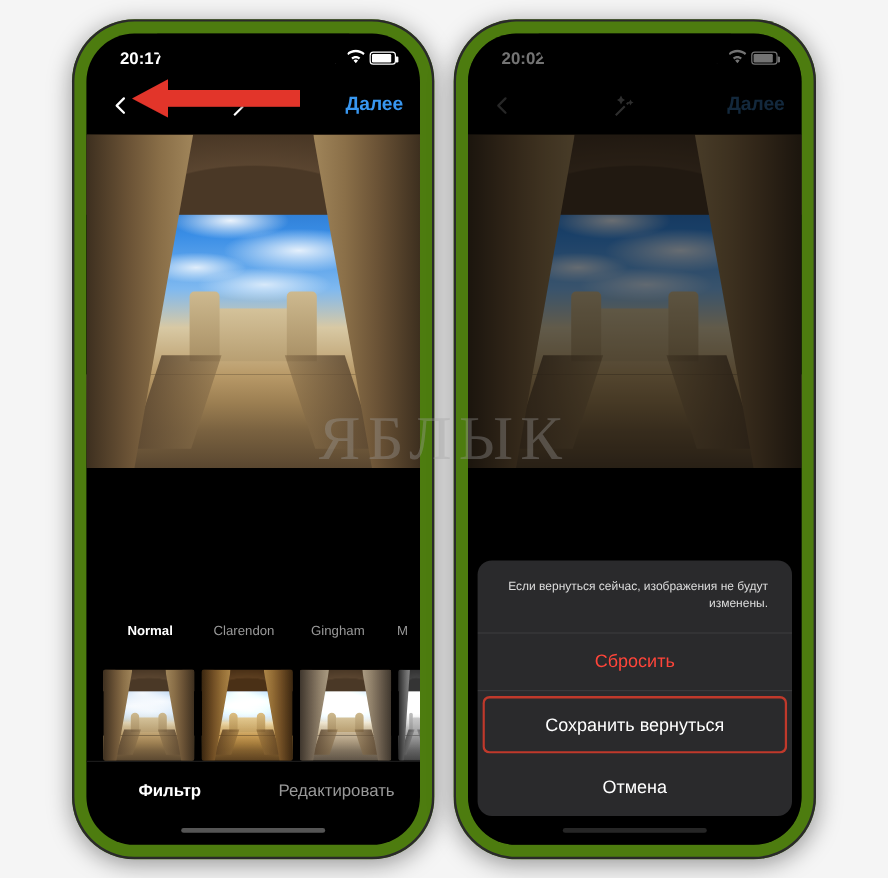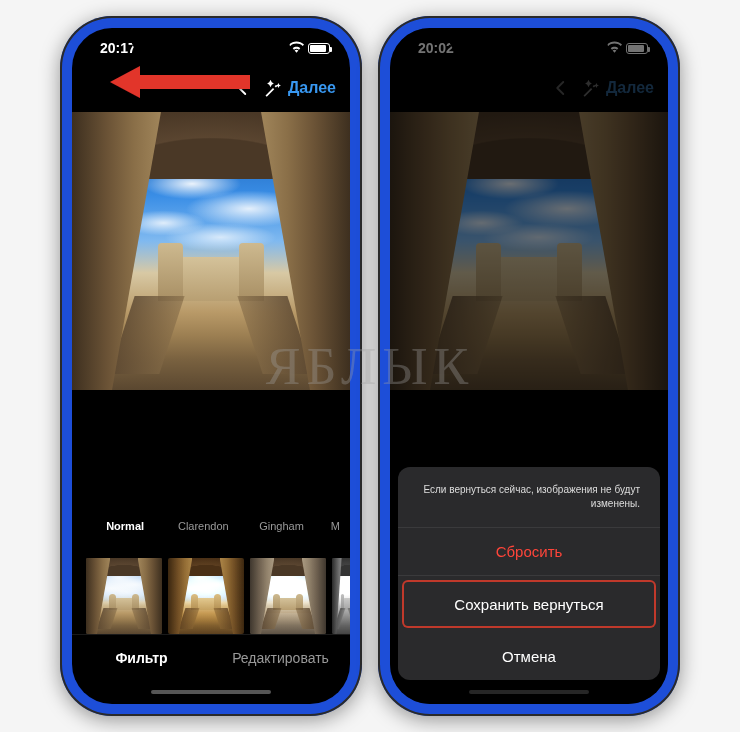--- a/index.html
+++ b/index.html
@@ -11,21 +11,21 @@
     display: flex;
     justify-content: center;
     align-items: center;
     gap: 16px;
     position: relative;
   }
 
   .phone {
     width: 302px;
     height: 700px;
-    background: #1d4ed8;
+    background: #4d7c0f;
     border-radius: 52px;
     padding: 12px;
     box-shadow: 0 4px 20px rgba(0,0,0,0.4), inset 0 0 0 2px #2a2a2a;
     position: relative;
   }
 
   .screen {
     width: 100%;
     height: 100%;
     background: #000;
@@ -58,21 +58,21 @@
     color: #fff;
     font-size: 14px;
     font-weight: 600;
     z-index: 50;
   }
   .status-right { display: flex; gap: 4px; align-items: center; }
 
   .nav-bar {
     height: 40px;
     display: flex;
-    justify-content: flex-end;
+    justify-content: space-between;
     align-items: center;
     padding: 0 14px;
     color: #fff;
   }
   .nav-back {
     width: 30px; height:30px; display:flex; align-items:center; justify-content:center;
     color: #fff;
   }
   .nav-wand {
     width: 30px; height:30px; display:flex; align-items:center; justify-content:center;

